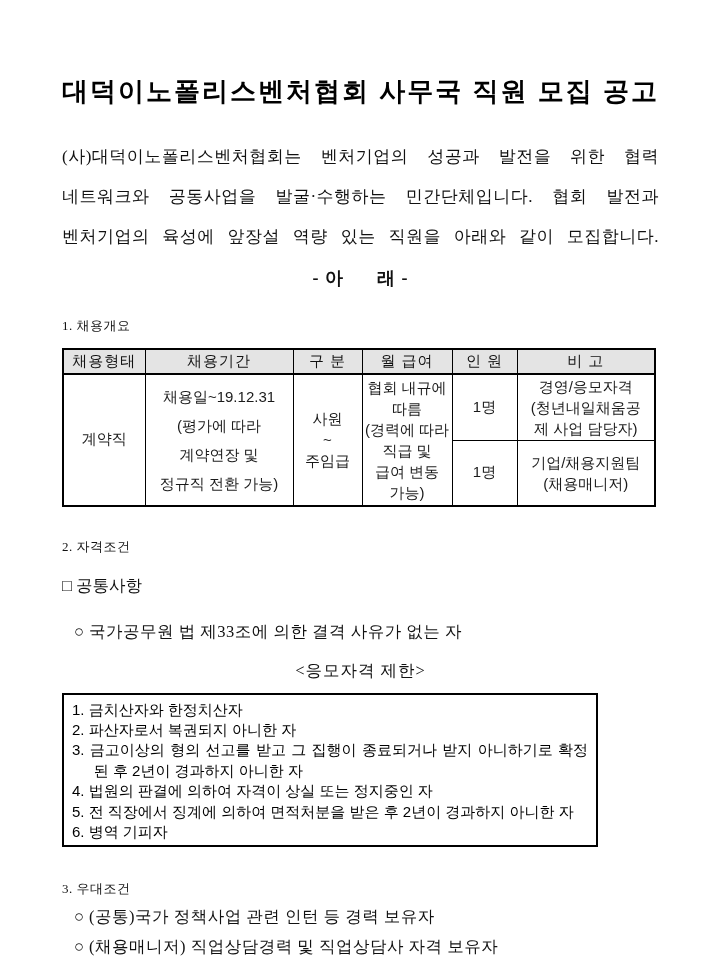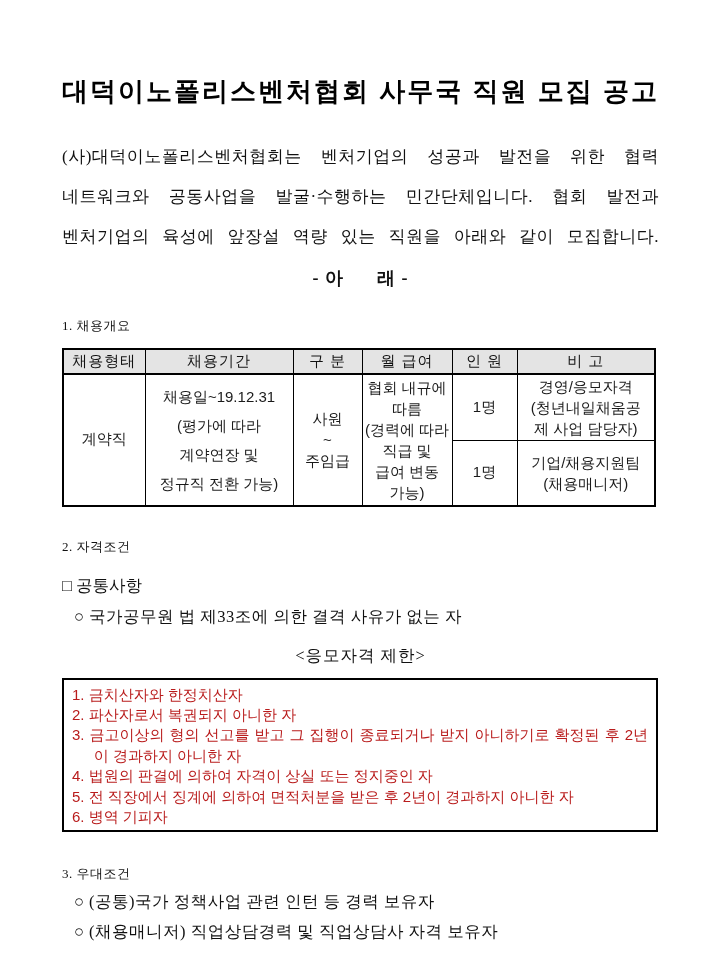--- a/index.html
+++ b/index.html
@@ -80,32 +80,32 @@
   .cell-multiline { white-space: pre-line; }
   td.cell-period { line-height: 29px; }
   td.cell-grade { line-height: 21px; }
   td.cell-salary { line-height: 21px; }
   td.cell-note { line-height: 21px; }
   tr.body-row-1 { height: 64px; }
   tr.body-row-2 { height: 65px; }
 
   .sec2-heading { margin-top: 31px; }
   .common-label { margin-top: 19px; font-size: 16.5px; }
-  .common-item { margin-top: 9px; margin-left: 12px; font-size: 16.5px; letter-spacing: 0.5px; }
+  .common-item { margin-top: 24px; margin-left: 12px; font-size: 16.5px; letter-spacing: 0.5px; }
   .restriction-title { margin-top: 17px; text-align: center; font-size: 16.5px; letter-spacing: 1px; }
 
   .restriction-box {
     margin-top: 11px;
     border: 2px solid #000000;
     padding: 5px 8px 5px 8px;
     font-family: "Liberation Sans", sans-serif;
     font-size: 15px;
-    color: #b91c1c;
+    color: #000000;
     box-sizing: border-box;
-    width: 596px;
+    width: 536px;
     height: 154px;
   }
   .restriction-item {
     line-height: 20.4px;
     padding-left: 1.45em;
     text-indent: -1.45em;
     text-align: justify;
   }
 
   .sec3-heading { margin-top: 33px; }

